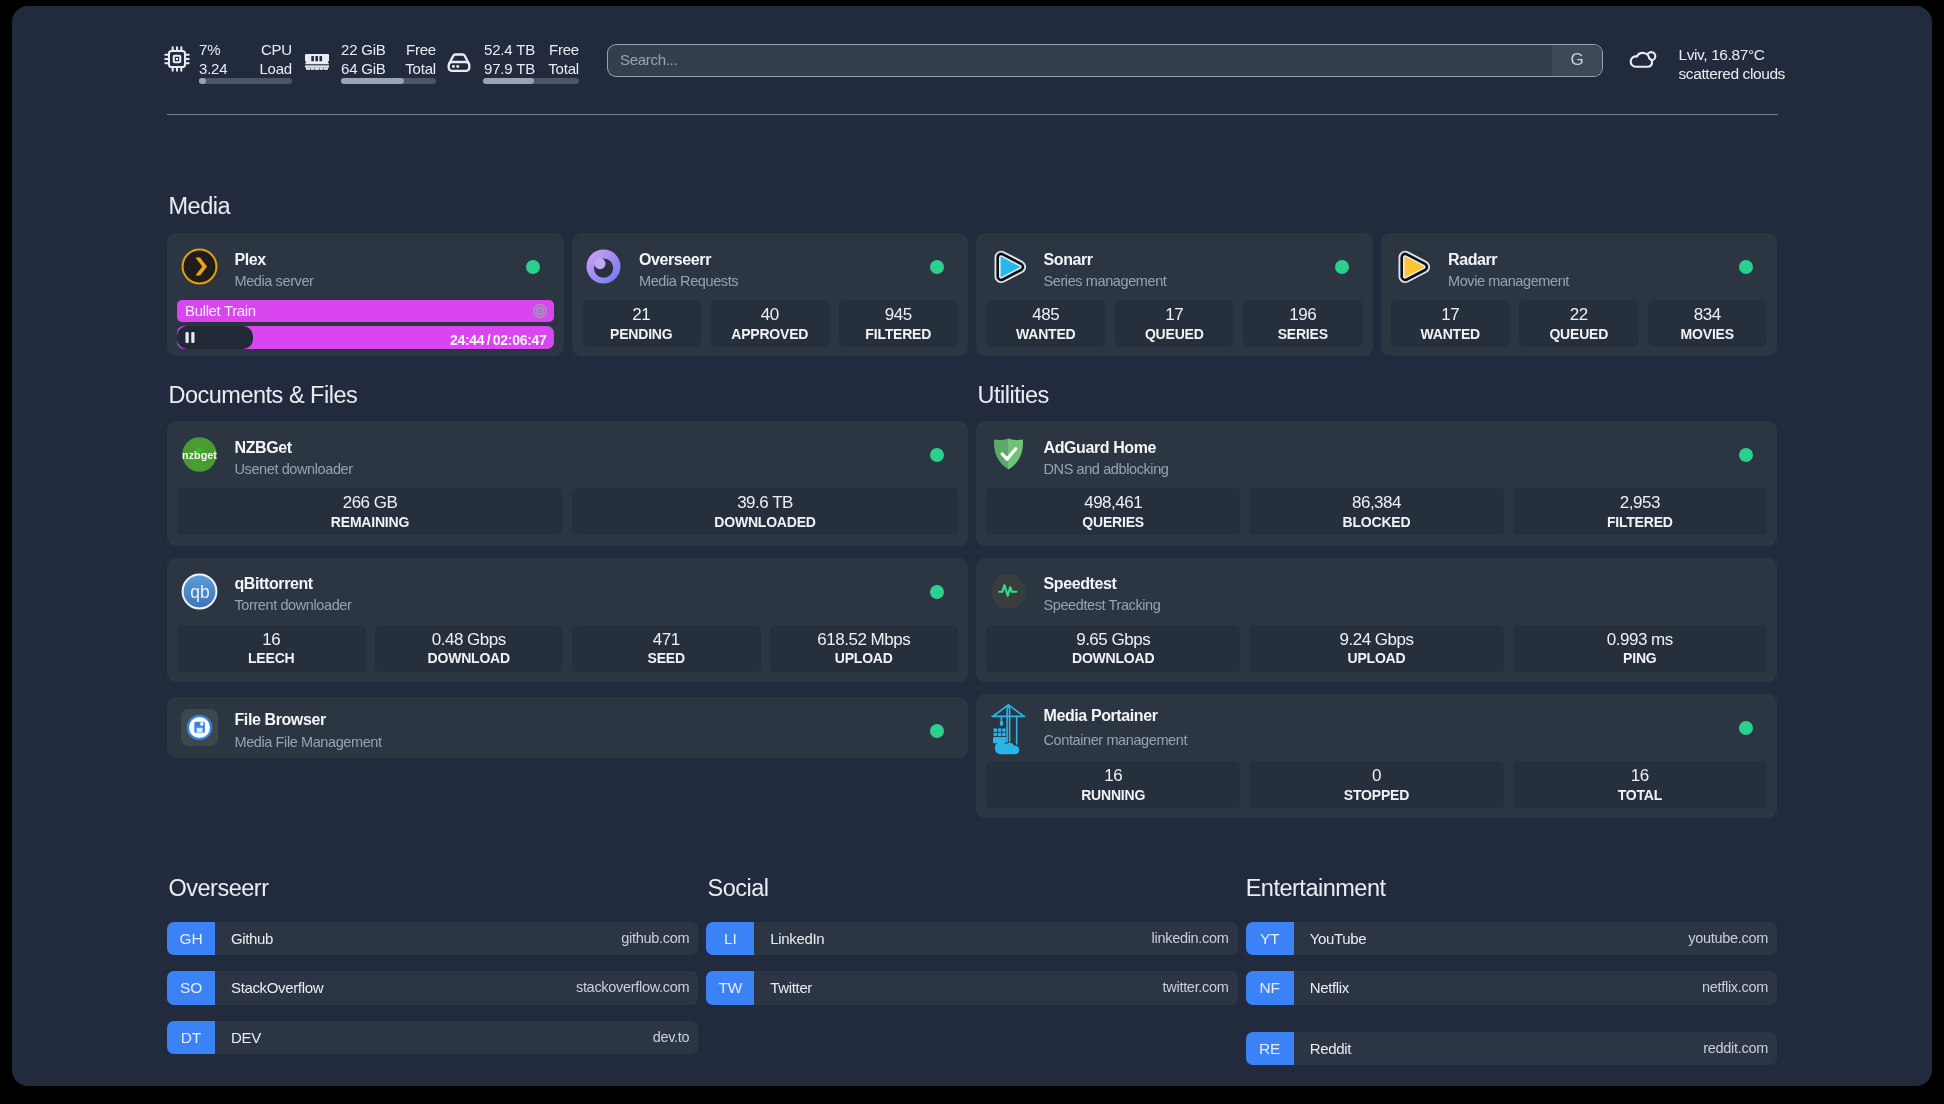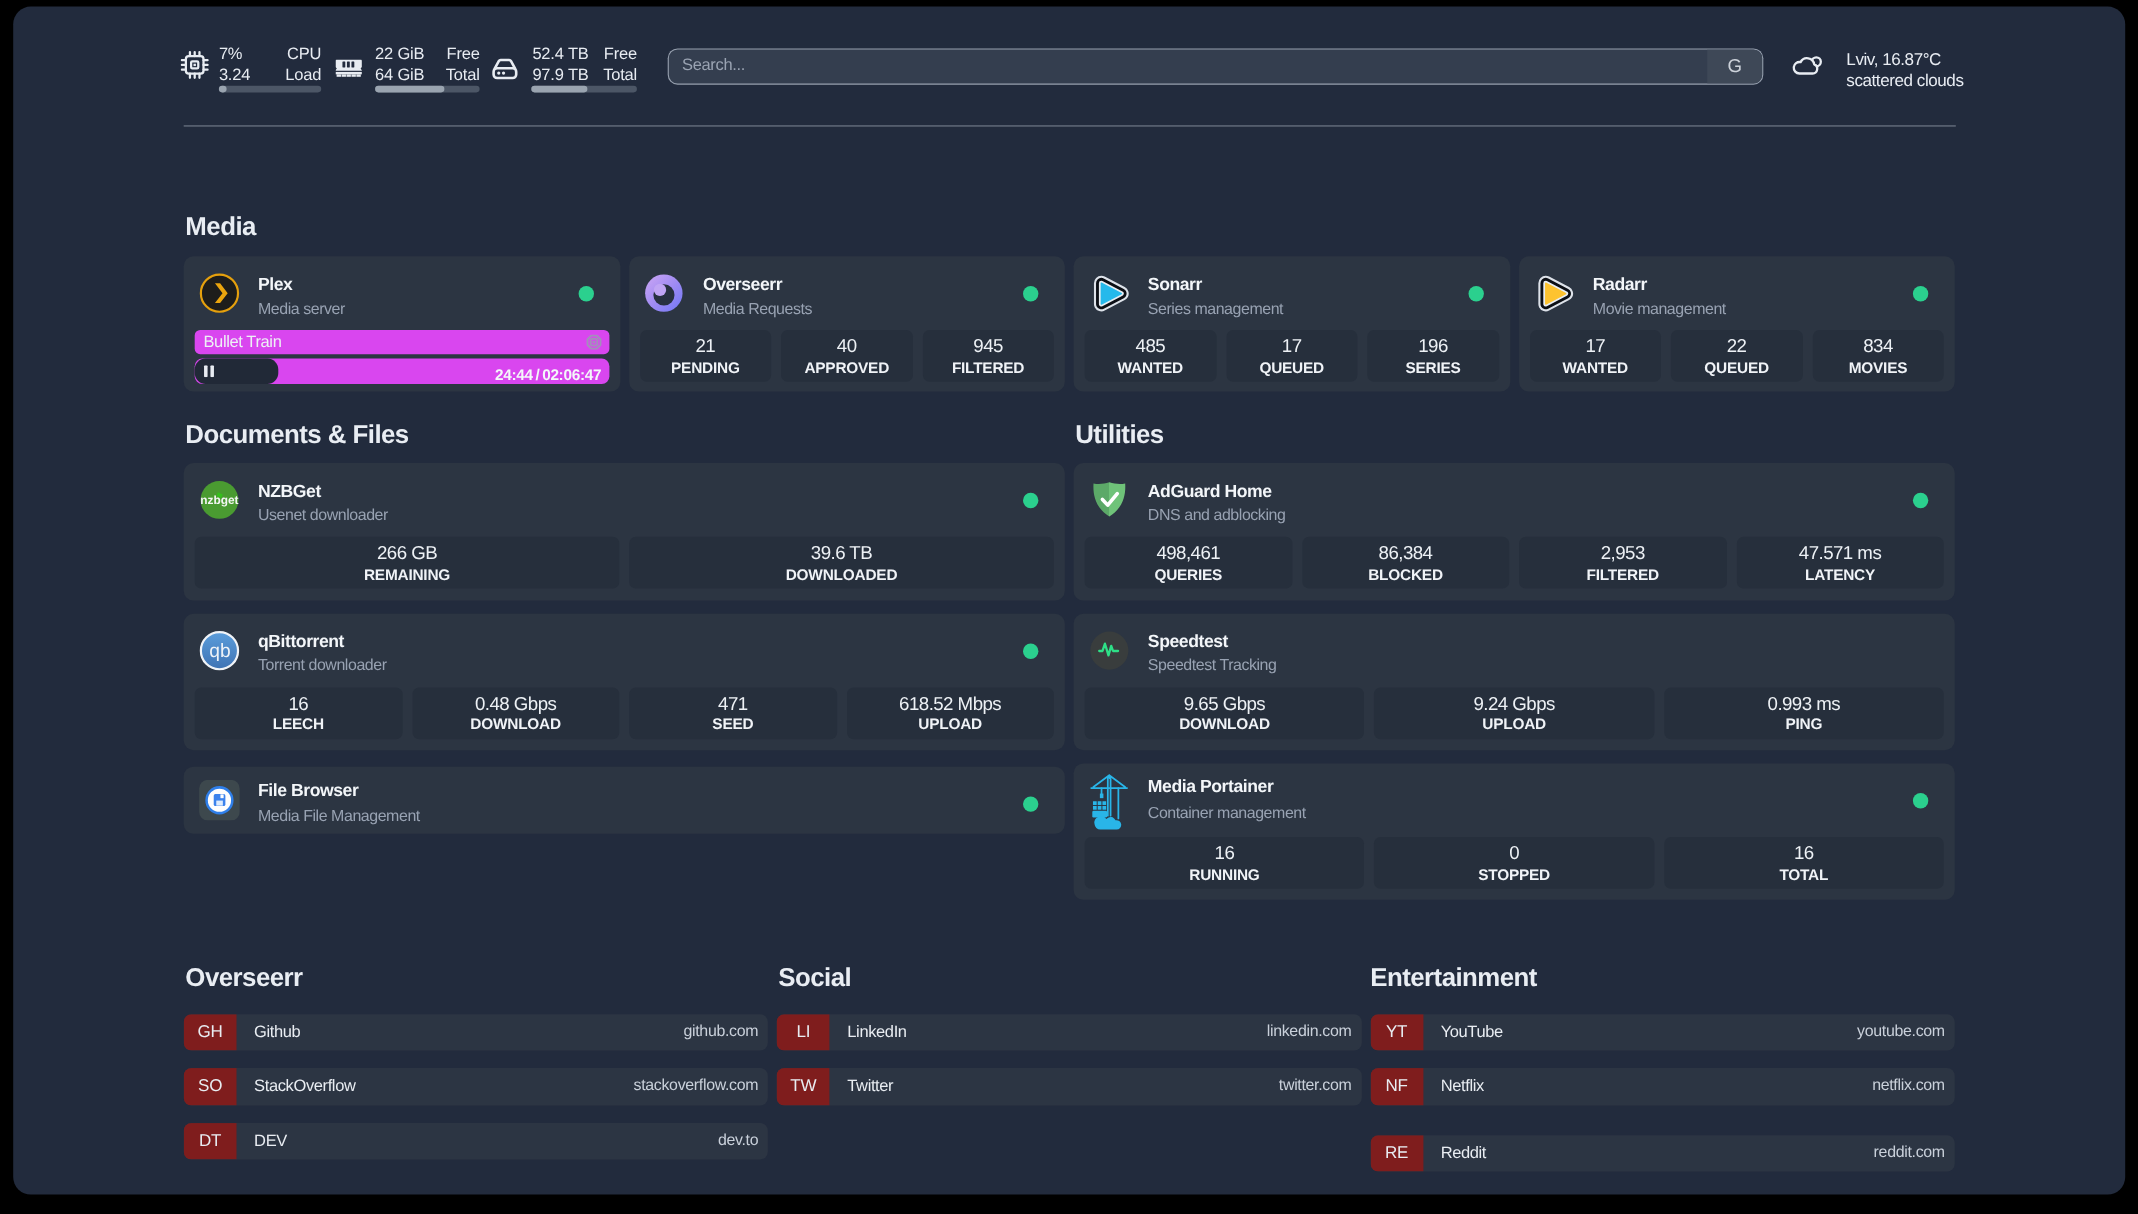--- a/index.html
+++ b/index.html
@@ -1,33 +1,33 @@
 <!DOCTYPE html>
 <html><head><meta charset="utf-8"><style>
 *{margin:0;padding:0;box-sizing:border-box;}
 html,body{width:1944px;height:1104px;background:#000;font-family:"Liberation Sans",sans-serif;overflow:hidden;}
 #panel{position:absolute;left:12px;top:6px;width:1920px;height:1080px;background:#222b3d;border-radius:16px;}
 .abs{position:absolute;}
-.h1{position:absolute;font-size:23.5px;line-height:25px;color:#e9edf3;font-weight:700;letter-spacing:-0.5px;}
+.h1{position:absolute;font-size:23.5px;line-height:25px;color:#e9edf3;font-weight:400;letter-spacing:-0.5px;}
 .card{position:absolute;background:#2c3542;border-radius:9px;}
 .ic{position:absolute;left:13.5px;top:15px;width:37px;height:37px;}
 .t1{position:absolute;left:67.5px;top:16.5px;font-size:16px;line-height:20px;color:#f3f6f9;font-weight:700;letter-spacing:-0.4px;}
 .t2{position:absolute;left:67.5px;top:38.5px;font-size:14.5px;line-height:18px;color:#98a2b2;letter-spacing:-0.4px;}
 .dot{position:absolute;right:24px;top:27px;width:14px;height:14px;border-radius:50%;background:#2bd08e;}
 .stats{position:absolute;left:10px;right:10px;top:67px;height:47px;display:flex;gap:9px;}
 .box{flex:1;background:#262f3c;border-radius:6px;text-align:center;padding-top:5px;}
 .bv{font-size:17px;line-height:19.5px;color:#edf1f5;letter-spacing:-0.5px;}
 .bl{font-size:14px;line-height:18px;color:#f0f3f7;font-weight:700;letter-spacing:-0.2px;}
 .res{position:absolute;top:41px;height:45px;}
 .rc1{position:absolute;left:38px;top:0;font-size:15px;line-height:18.7px;color:#e8ecf2;letter-spacing:-0.2px;}
 .rc2{position:absolute;right:0;top:0;font-size:15px;line-height:18.7px;color:#e8ecf2;text-align:right;letter-spacing:-0.2px;}
 .rbar{position:absolute;left:38px;right:0;top:37.2px;height:5.4px;border-radius:3px;background:#4c5666;}
 .rfill{position:absolute;left:0;top:0;height:100%;border-radius:3px;background:#9aa4b0;}
 .bmrow{position:absolute;height:33.5px;border-radius:7px;background:#2c3543;overflow:hidden;}
-.bmab{position:absolute;left:0;top:0;width:48px;height:100%;background:#7f1d1d;color:#e8ecf1;font-size:15.5px;line-height:33.5px;text-align:center;font-weight:500;letter-spacing:-0.2px;}
+.bmab{position:absolute;left:0;top:0;width:48px;height:100%;background:#3b82f6;color:#e8ecf1;font-size:15.5px;line-height:33.5px;text-align:center;font-weight:500;letter-spacing:-0.2px;}
 .bmnm{position:absolute;left:64px;top:0;font-size:15px;line-height:33.5px;color:#e9edf2;letter-spacing:-0.35px;}
 .bmur{position:absolute;right:9px;top:0;font-size:14.5px;line-height:33.5px;color:#c9d0da;letter-spacing:-0.3px;}
 .pw{position:absolute;left:10px;right:10px;background:#d946ef;}
 </style></head><body>
 <div id="panel"></div>
 <div class="res" style="left:161px;width:131px;">
     <div class="abs" style="left:2.5px;top:4.5px;"><svg width="26" height="26" viewBox="0 0 24 24">
         <g fill="none" stroke="#e8ecf2" stroke-width="1.9" stroke-linecap="round" stroke-linejoin="round">
           <rect x="4.6" y="4.6" width="14.8" height="14.8" rx="2.4"></rect>
           <rect x="9" y="9" width="6" height="6" rx="1"></rect>
@@ -247,24 +247,20 @@
         <div class="bl">QUERIES</div>
       </div>
       <div class="box">
         <div class="bv">86,384</div>
         <div class="bl">BLOCKED</div>
       </div>
       <div class="box">
         <div class="bv">2,953</div>
         <div class="bl">FILTERED</div>
       </div>
-      <div class="box">
-        <div class="bv">47.571 ms</div>
-        <div class="bl">LATENCY</div>
-      </div>
     </div>
   </div>
 <div class="card" style="left:167px;top:557.5px;width:801px;height:124px;">
     <div class="ic" style=""><svg width="37" height="37" viewBox="0 0 37 37" style="">
         <defs>
           <linearGradient id="qbg" x1="0" y1="0" x2="0" y2="1">
             <stop offset="0" stop-color="#5b9ddb"></stop>
             <stop offset="1" stop-color="#3f73b4"></stop>
           </linearGradient>
         </defs>

